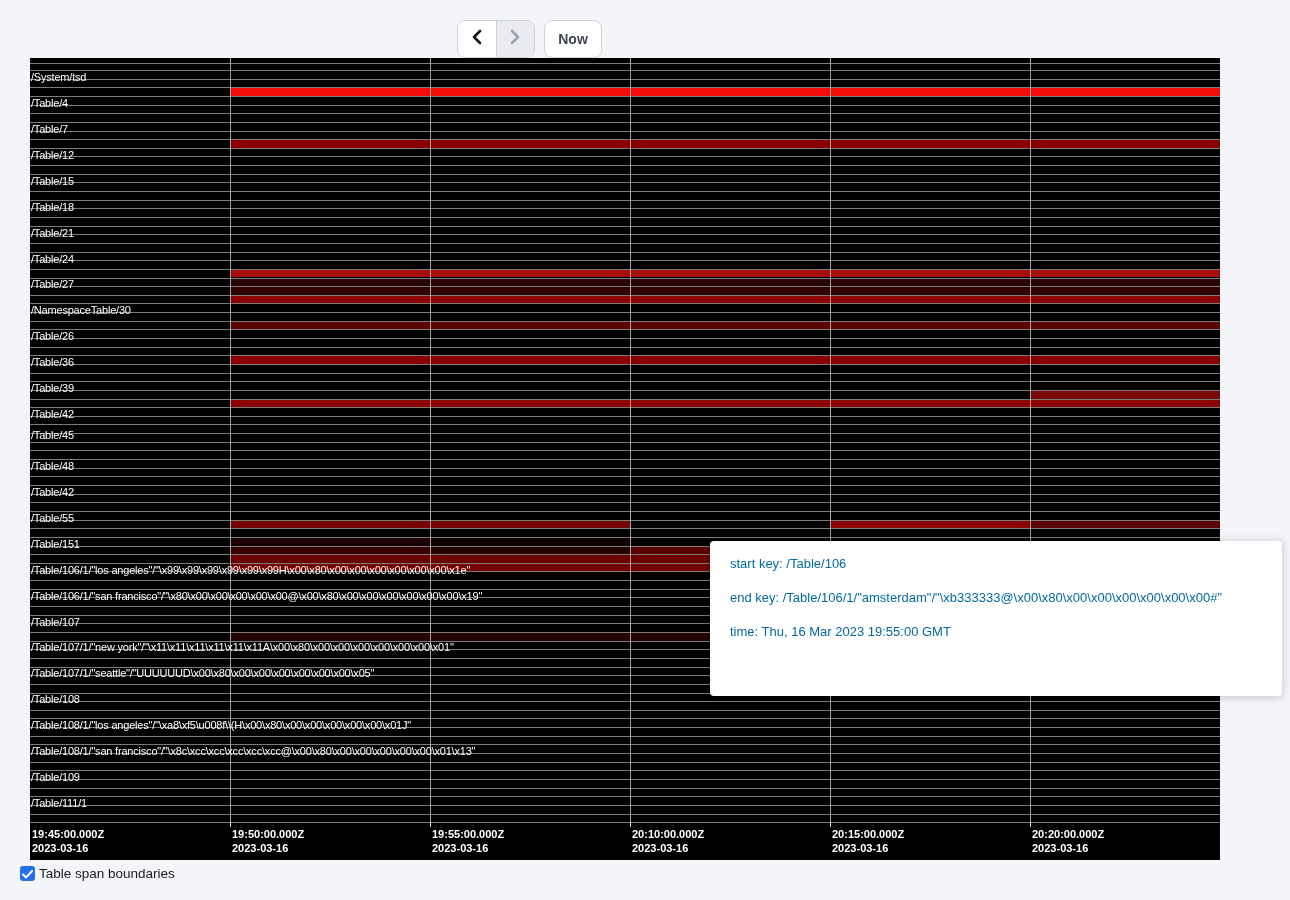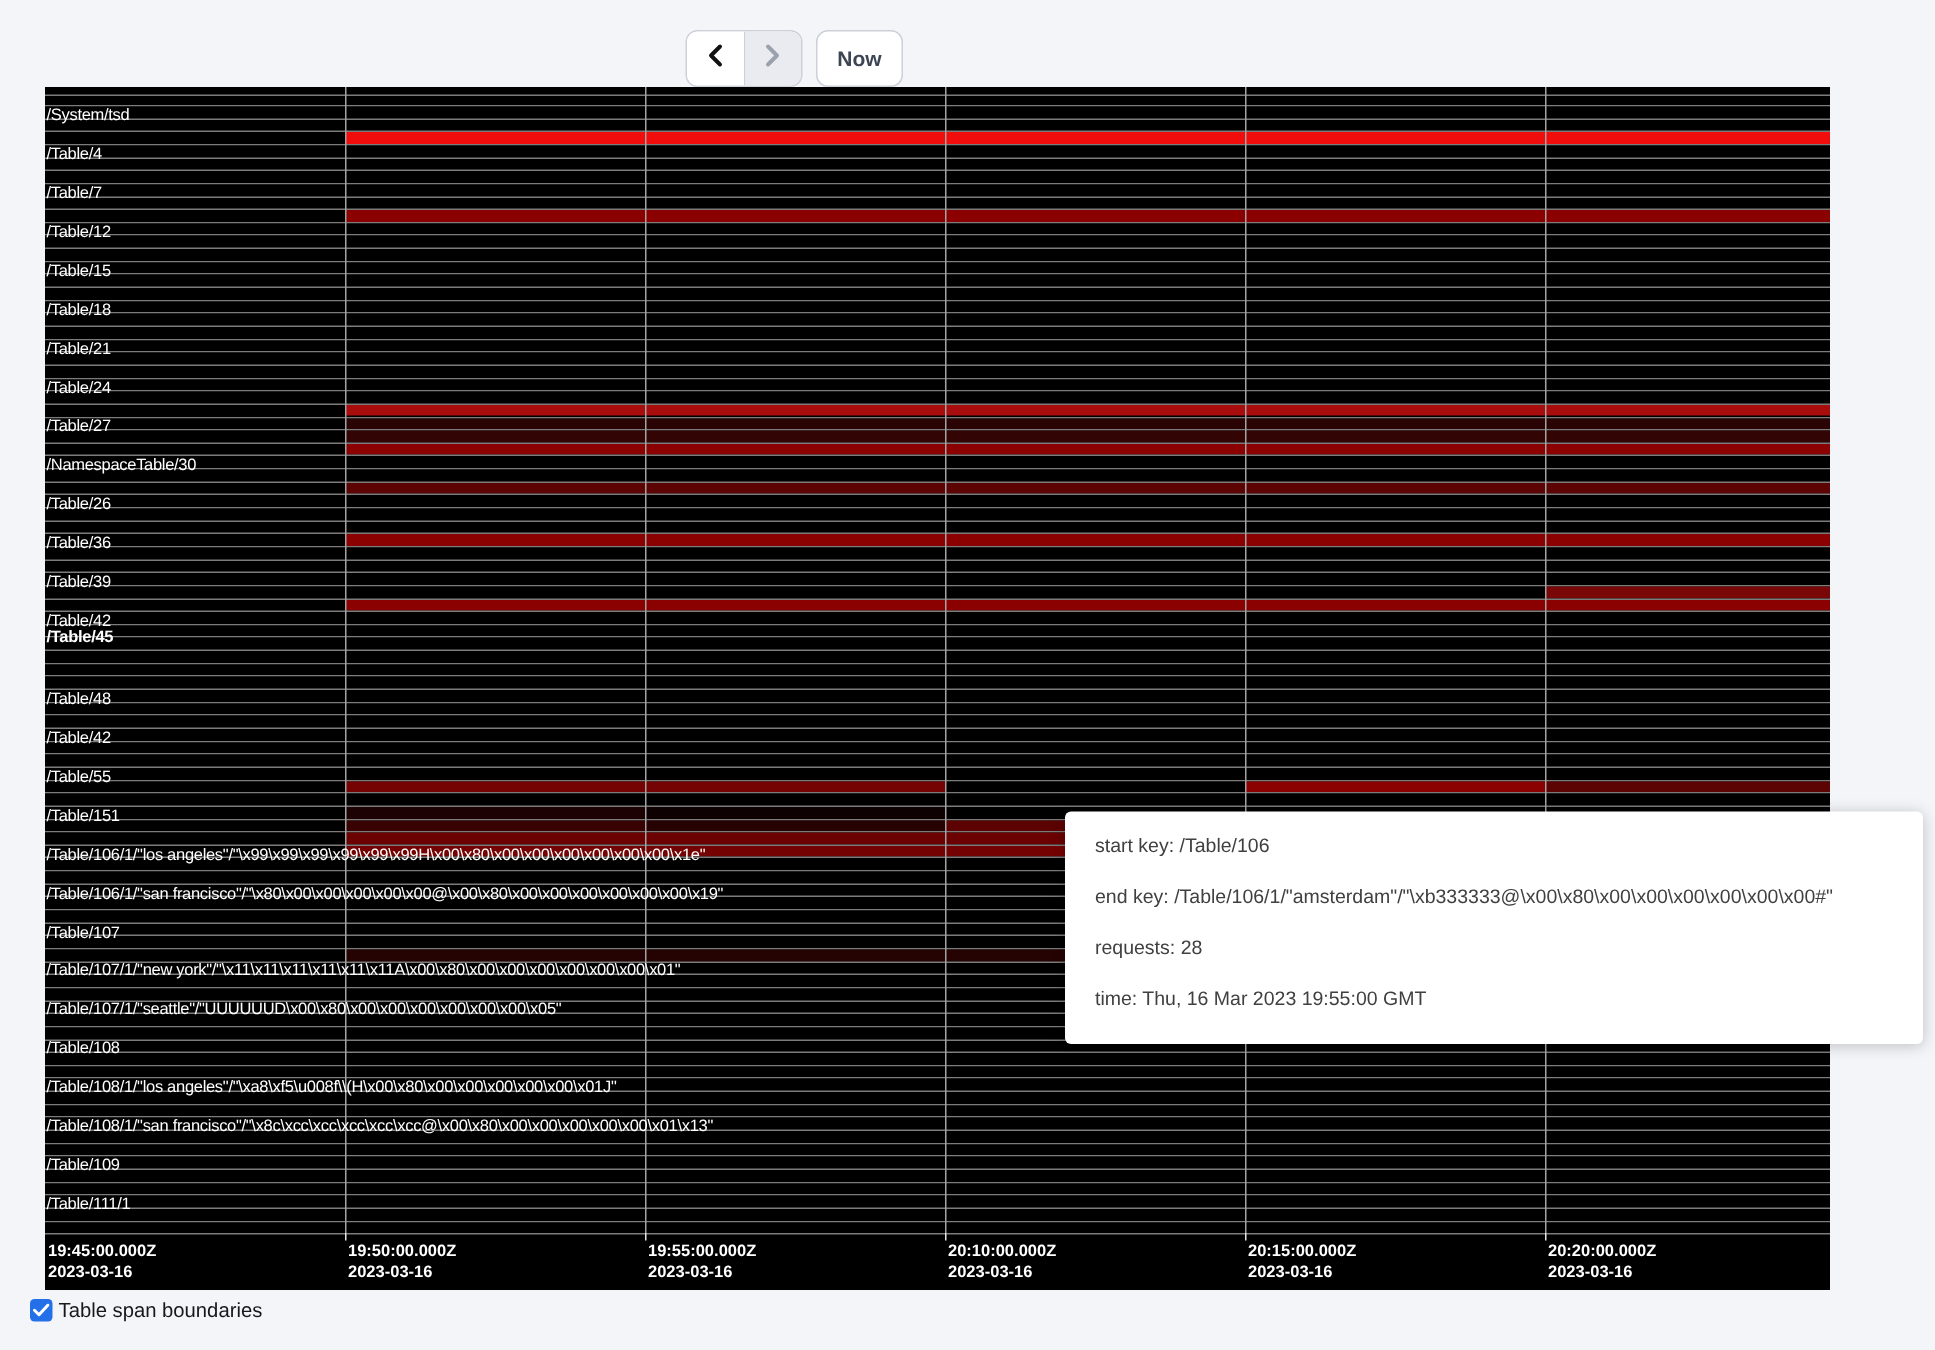--- a/index.html
+++ b/index.html
@@ -37,21 +37,21 @@
   .hm-label{position:absolute;left:1px;color:#fff;font-size:11px;line-height:13px;white-space:nowrap;
             letter-spacing:-0.2px;}
   .hm-axis{position:absolute;left:0;bottom:0;width:100%;height:38px;background:#000;
            border-top:1px solid #7c7c7c;box-sizing:border-box;z-index:4;}
   .axis-tick{position:absolute;top:4px;color:#fff;font-size:11px;font-weight:700;line-height:14px;white-space:nowrap;}
 
   
   .tooltip{position:absolute;left:710px;top:541px;width:572px;height:155px;background:#fff;
            border-radius:4px;box-shadow:0 1px 10px rgba(0,0,0,0.22);z-index:10;box-sizing:border-box;
            padding:5px 14px 0 20px;}
-  .tt-line{height:34px;display:flex;align-items:center;font-size:13px;color:#404040;white-space:nowrap;overflow:hidden;}
+  .tt-line{height:34px;display:flex;align-items:center;font-size:13px;color:#0369a1;white-space:nowrap;overflow:hidden;}
 
   
   .span-toggle{position:absolute;left:20px;top:866px;display:flex;align-items:center;cursor:pointer;}
   .checkbox{width:15px;height:15px;background:#2470e8;border-radius:3px;display:flex;align-items:center;
             justify-content:center;flex:none;}
   .span-toggle-label{margin-left:4px;font-size:13.5px;color:#16181c;}
 </style>
 </head>
 <body>
 
@@ -843,21 +843,21 @@
         <div class="hm-label" style="top: 104.724px; color: rgb(255, 255, 255);">/Table/15</div>
         <div class="hm-label" style="top: 130.655px; color: rgb(255, 255, 255);">/Table/18</div>
         <div class="hm-label" style="top: 156.586px; color: rgb(255, 255, 255);">/Table/21</div>
         <div class="hm-label" style="top: 182.517px; color: rgb(255, 255, 255);">/Table/24</div>
         <div class="hm-label" style="top: 208.448px; color: rgb(255, 255, 255);">/Table/27</div>
         <div class="hm-label" style="top: 234.379px; color: rgb(255, 255, 255);">/NamespaceTable/30</div>
         <div class="hm-label" style="top: 260.31px; color: rgb(255, 255, 255);">/Table/26</div>
         <div class="hm-label" style="top: 286.241px; color: rgb(255, 255, 255);">/Table/36</div>
         <div class="hm-label" style="top: 312.172px; color: rgb(255, 255, 255);">/Table/39</div>
         <div class="hm-label" style="top: 338.103px; color: rgb(255, 255, 255);">/Table/42</div>
-        <div class="hm-label" style="top: 349px; color: rgb(255, 255, 255); font-weight: bold;">/Table/45</div>
+        <div class="hm-label" style="top: 359px; color: rgb(255, 255, 255);">/Table/45</div>
         <div class="hm-label" style="top: 389.966px; color: rgb(255, 255, 255);">/Table/48</div>
         <div class="hm-label" style="top: 415.897px; color: rgb(255, 255, 255);">/Table/42</div>
         <div class="hm-label" style="top: 441.828px; color: rgb(255, 255, 255);">/Table/55</div>
         <div class="hm-label" style="top: 467.759px; color: rgb(255, 255, 255);">/Table/151</div>
         <div class="hm-label" style="top: 493.69px; color: rgb(255, 255, 255);">/Table/106/1/"los angeles"/"\x99\x99\x99\x99\x99\x99H\x00\x80\x00\x00\x00\x00\x00\x00\x1e"</div>
         <div class="hm-label" style="top: 519.621px; color: rgb(255, 255, 255);">/Table/106/1/"san francisco"/"\x80\x00\x00\x00\x00\x00@\x00\x80\x00\x00\x00\x00\x00\x00\x19"</div>
         <div class="hm-label" style="top: 545.552px; color: rgb(255, 255, 255);">/Table/107</div>
         <div class="hm-label" style="top: 571.483px; color: rgb(255, 255, 255);">/Table/107/1/"new york"/"\x11\x11\x11\x11\x11\x11A\x00\x80\x00\x00\x00\x00\x00\x00\x01"</div>
         <div class="hm-label" style="top: 597.414px; color: rgb(255, 255, 255);">/Table/107/1/"seattle"/"UUUUUUD\x00\x80\x00\x00\x00\x00\x00\x00\x05"</div>
         <div class="hm-label" style="top: 623.345px; color: rgb(255, 255, 255);">/Table/108</div>
@@ -900,21 +900,20 @@
       <div class="hm-tick" style="left: 600px;"></div>
       <div class="hm-vline" style="left: 800px; background: rgb(163, 163, 163);"></div>
       <div class="hm-tick" style="left: 800px;"></div>
       <div class="hm-vline" style="left: 1000px; background: rgb(163, 163, 163);"></div>
       <div class="hm-tick" style="left: 1000px;"></div>
     </div>
 
   <div class="tooltip">
     <div class="tt-line">start key: /Table/106</div>
     <div class="tt-line">end key: /Table/106/1/"amsterdam"/"\xb333333@\x00\x80\x00\x00\x00\x00\x00\x00#"</div>
-    <div class="tt-line">requests: 28</div>
     <div class="tt-line">time: Thu, 16 Mar 2023 19:55:00 GMT</div>
   </div>
 
   <div class="span-toggle">
     <span class="checkbox">
       <span>
         <svg width="11" height="9" viewBox="0 0 11 9">
             <polyline points="1,4.5 4,7.5 10,1" fill="none" stroke="#ffffff" stroke-width="2" stroke-linecap="round" stroke-linejoin="round"></polyline>
           </svg>
       </span>

